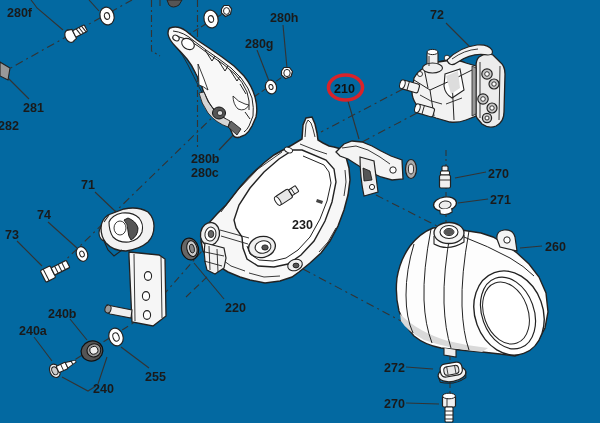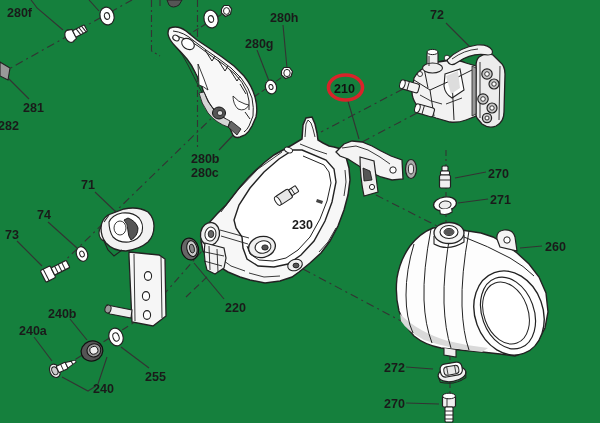--- a/index.html
+++ b/index.html
@@ -1,16 +1,16 @@
 <!DOCTYPE html>
 <html><head>
 <meta charset="utf-8">
 <style>
 html,body{margin:0;padding:0;background:#fff;}
-#stage{position:relative;width:600px;height:423px;background:#15803d;overflow:hidden;}
+#stage{position:relative;width:600px;height:423px;background:#0369a1;overflow:hidden;}
 svg{position:absolute;top:0;left:0;}
 .lbl{font-family:"Liberation Sans",sans-serif;font-weight:bold;font-size:12.5px;fill:#1a1a1a;}
 </style>
 </head>
 <body>
 <div id="stage">
 <svg width="600" height="423" viewBox="0 0 600 423">
 <defs>
 <g id="washer">
           <ellipse cx="0" cy="0" rx="7" ry="9" fill="#fff" stroke="#222" stroke-width="1.2"></ellipse>

